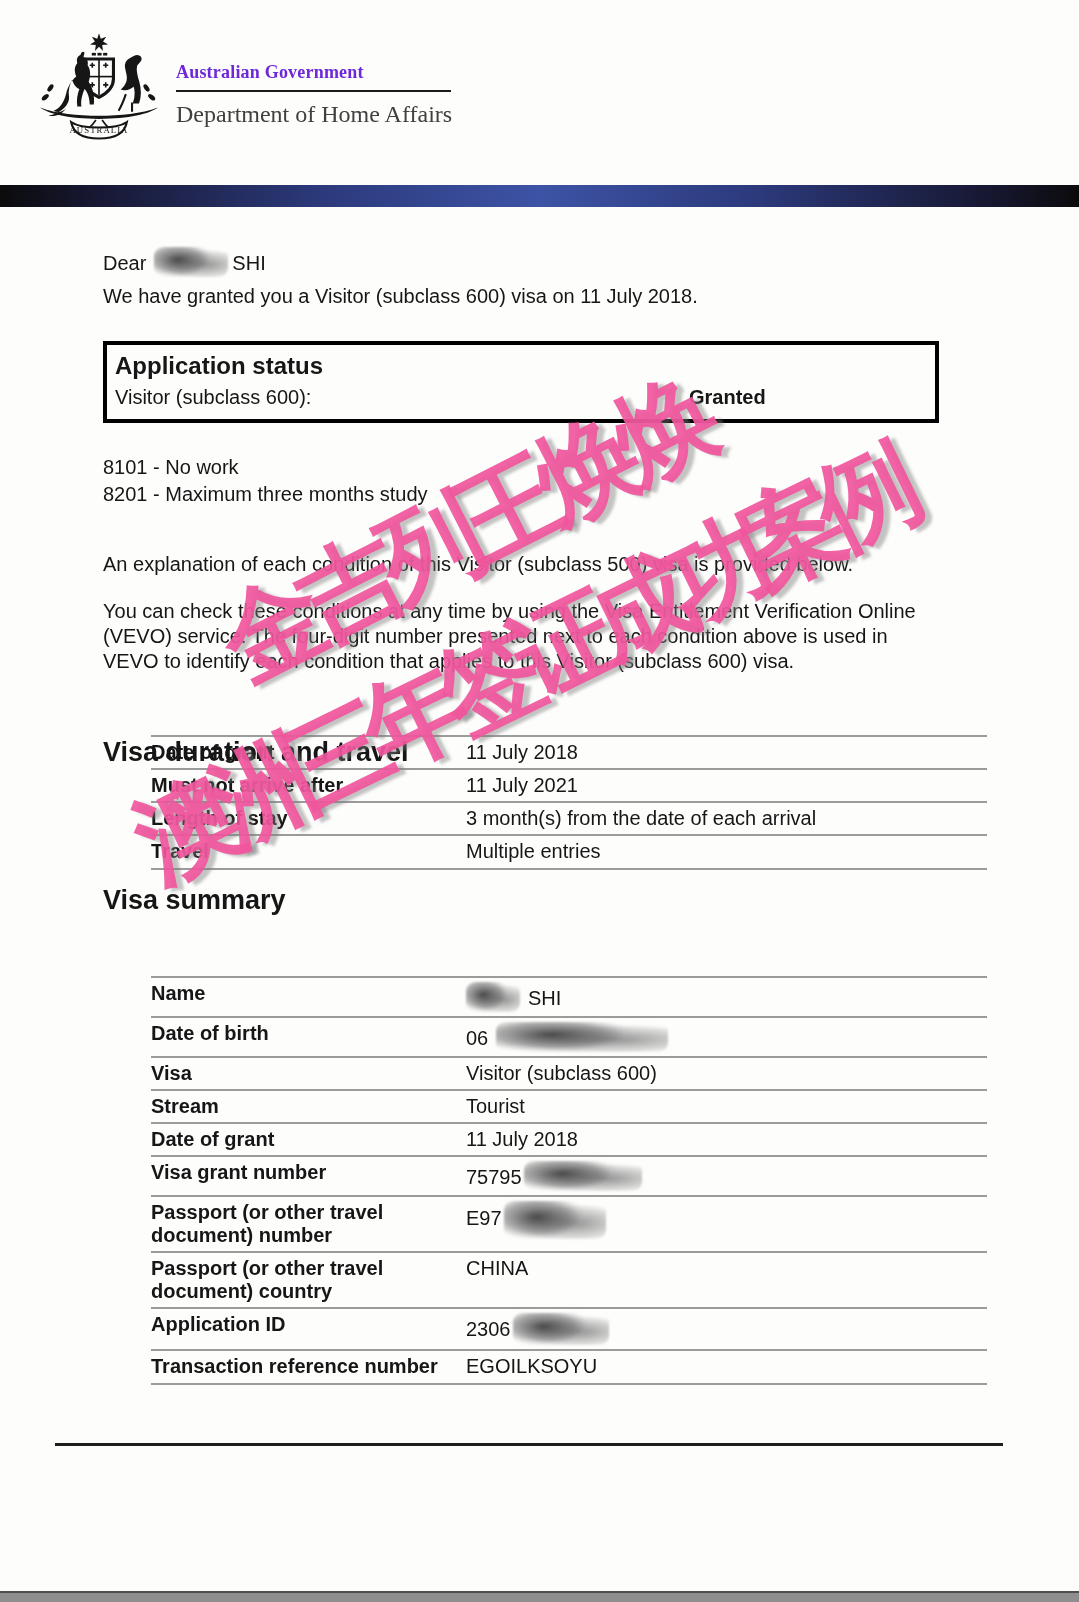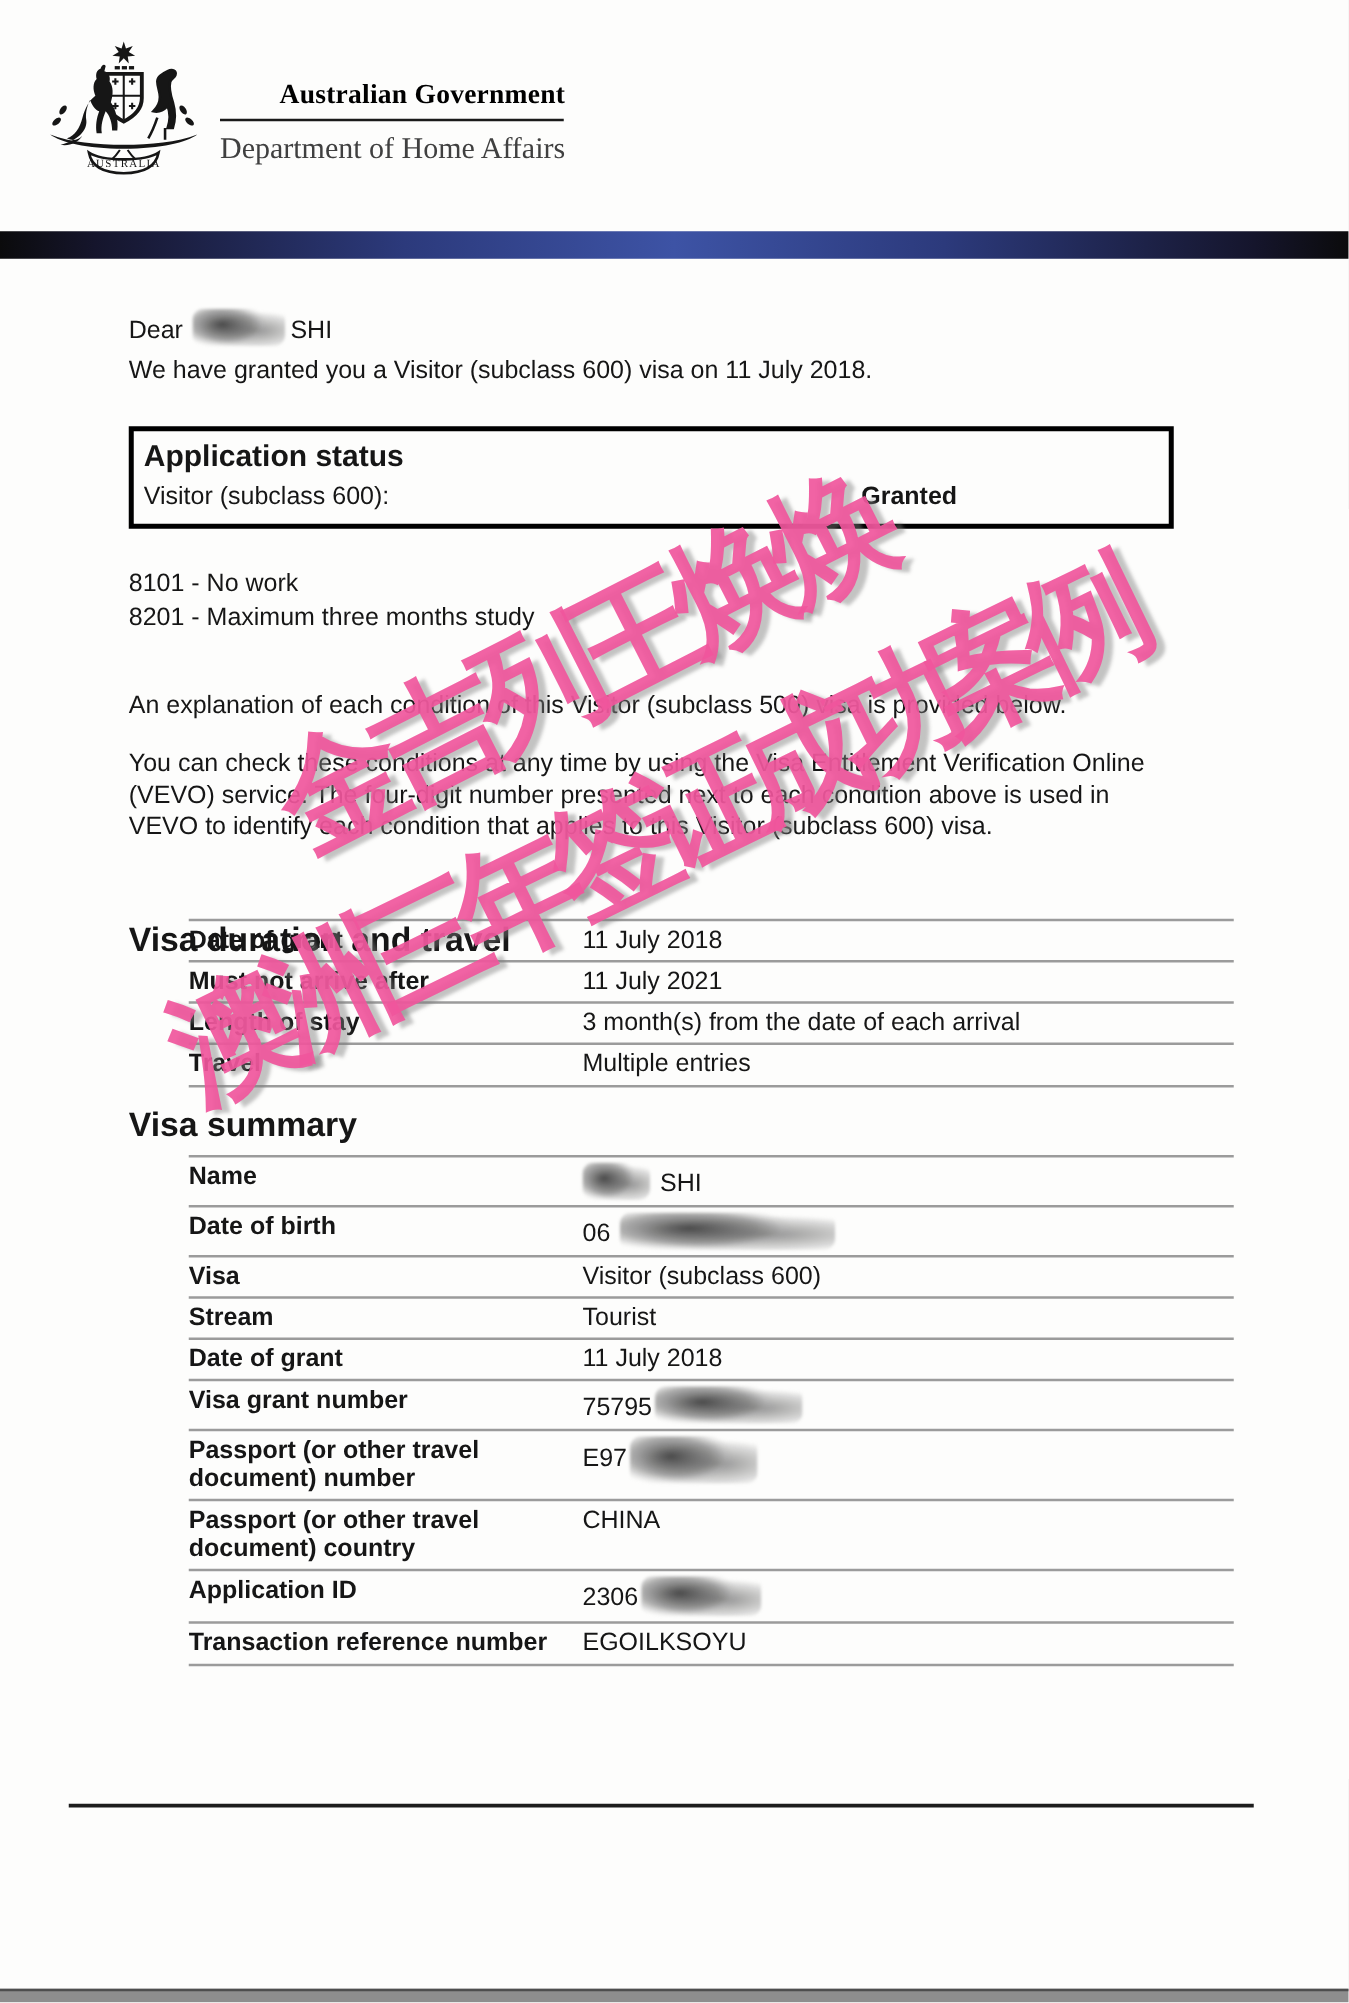--- a/index.html
+++ b/index.html
@@ -5,21 +5,21 @@
   * { margin:0; padding:0; box-sizing:border-box; }
   body { background:#e8e8e8; font-family:"Liberation Sans", sans-serif; }
   .page {
     position:relative; width:1079px; height:1602px; margin:0 auto;
     background:#fdfdfc; color:#161616; overflow:hidden;
   }
 
   
   .crest { position:absolute; left:36px; top:30px; }
   .header-text { position:absolute; left:176px; top:62px; font-family:"Liberation Serif", serif; }
-  .gov-title  { font-size:22px; font-weight:bold; color:#000000; letter-spacing:.2px;text-align:right; }
+  .gov-title  { font-size:18px; font-weight:bold; color:#6d28d9; letter-spacing:.2px; }
   .hdr-divider{ width:275px; height:2px; background:#1a1a1a; margin:7px 0 9px 0; }
   .dept-title { font-size:24px; font-weight:normal; color:#404040; }
   .gradient-bar {
     position:absolute; left:0; top:185px; width:1079px; height:22px;
     background:linear-gradient(90deg,#0b0b0c 0%,#15152c 7%,#2c3a7c 30%,#3d53a5 50%,#2c3a7c 70%,#15152c 93%,#0b0b0c 100%);
   }
 
   
   .content { position:absolute; left:103px; top:0; width:836px; font-size:20px; line-height:24px; }
   .abs { position:absolute; left:0; }
@@ -40,21 +40,21 @@
   .cond-line { margin-top:3px; }
   .sec-conditions .cond-line:first-of-type { margin-top:6px; }
   .explanation { top:552px; width:836px; }
   .vevo-note   { top:599px; width:840px; line-height:25px; }
 
   .sec-duration-h { top:737px; font-size:27px; }
   .sec-summary-h  { top:885px; font-size:27px; }
 
   .kv-table { width:836px;margin-left:48px; }
   .kv-duration { top:735px; }
-  .kv-summary  { top:924px; }
+  .kv-summary  { top:976px; }
   .kv-row { display:flex; border-top:2px solid #9b9b9b; padding:4px 0 4px 0; line-height:23px; }
   .kv-table .kv-row:last-child { border-bottom:2px solid #9b9b9b; padding-bottom:5px; }
   .kv-label { width:315px; font-weight:bold; padding-right:10px; }
   .kv-value { flex:1; }
 
   
   .smudge {
     display:inline-block; border-radius:9px; vertical-align:-7px;
     background:
       radial-gradient(ellipse 60% 75% at 32% 42%, rgba(50,50,50,.85), rgba(95,95,95,.5) 52%, rgba(170,170,170,.22) 72%, transparent 82%),

